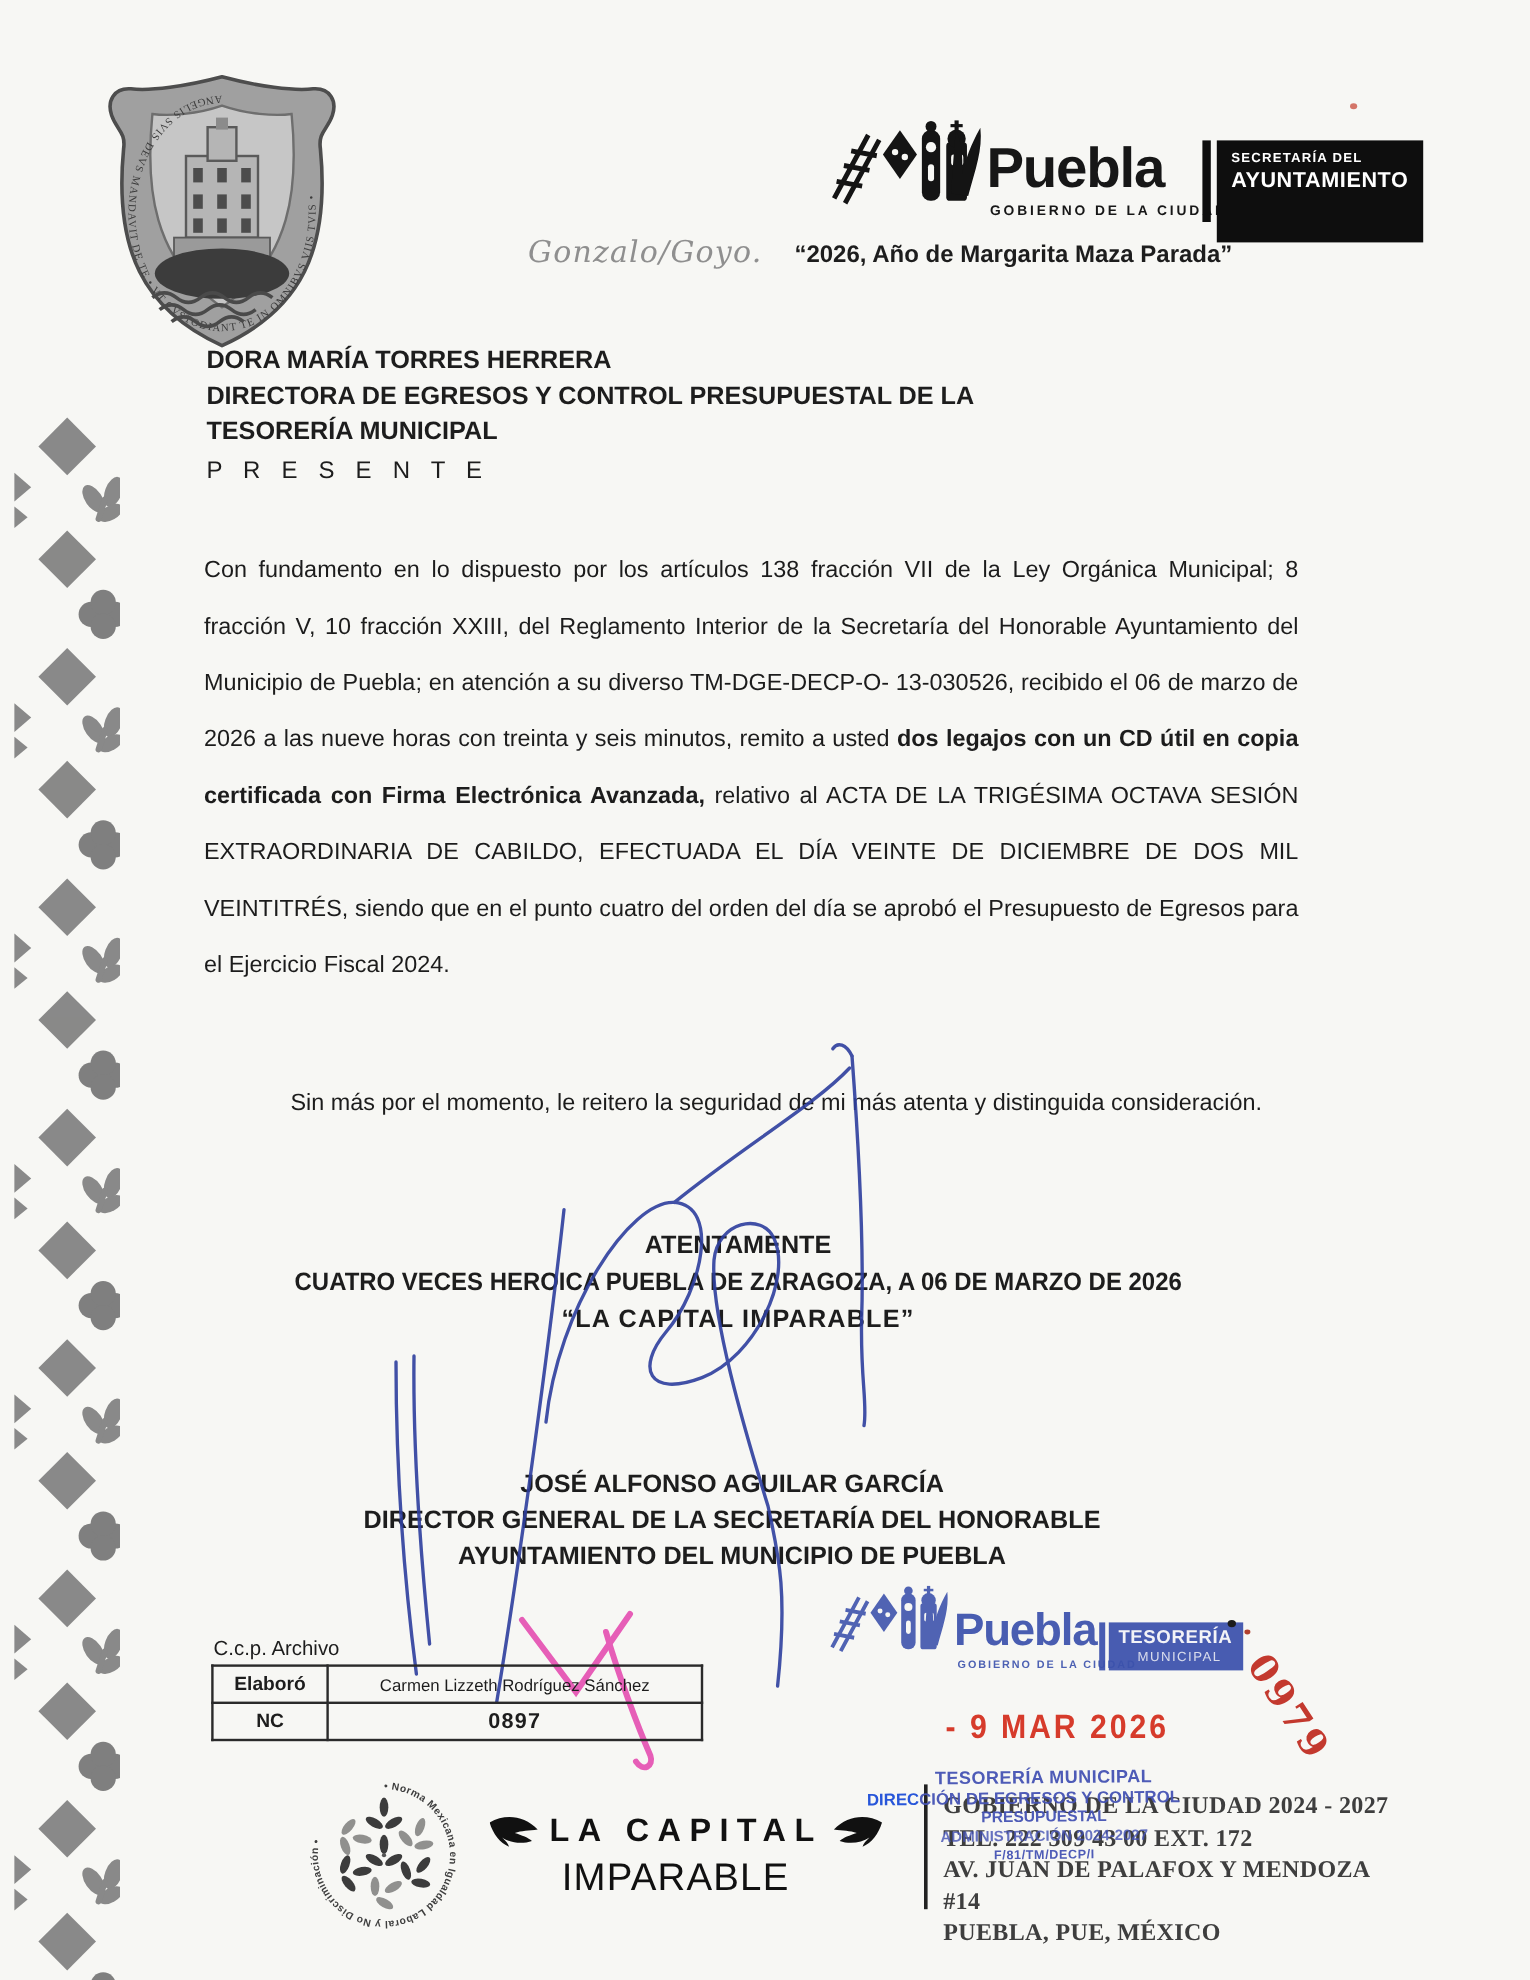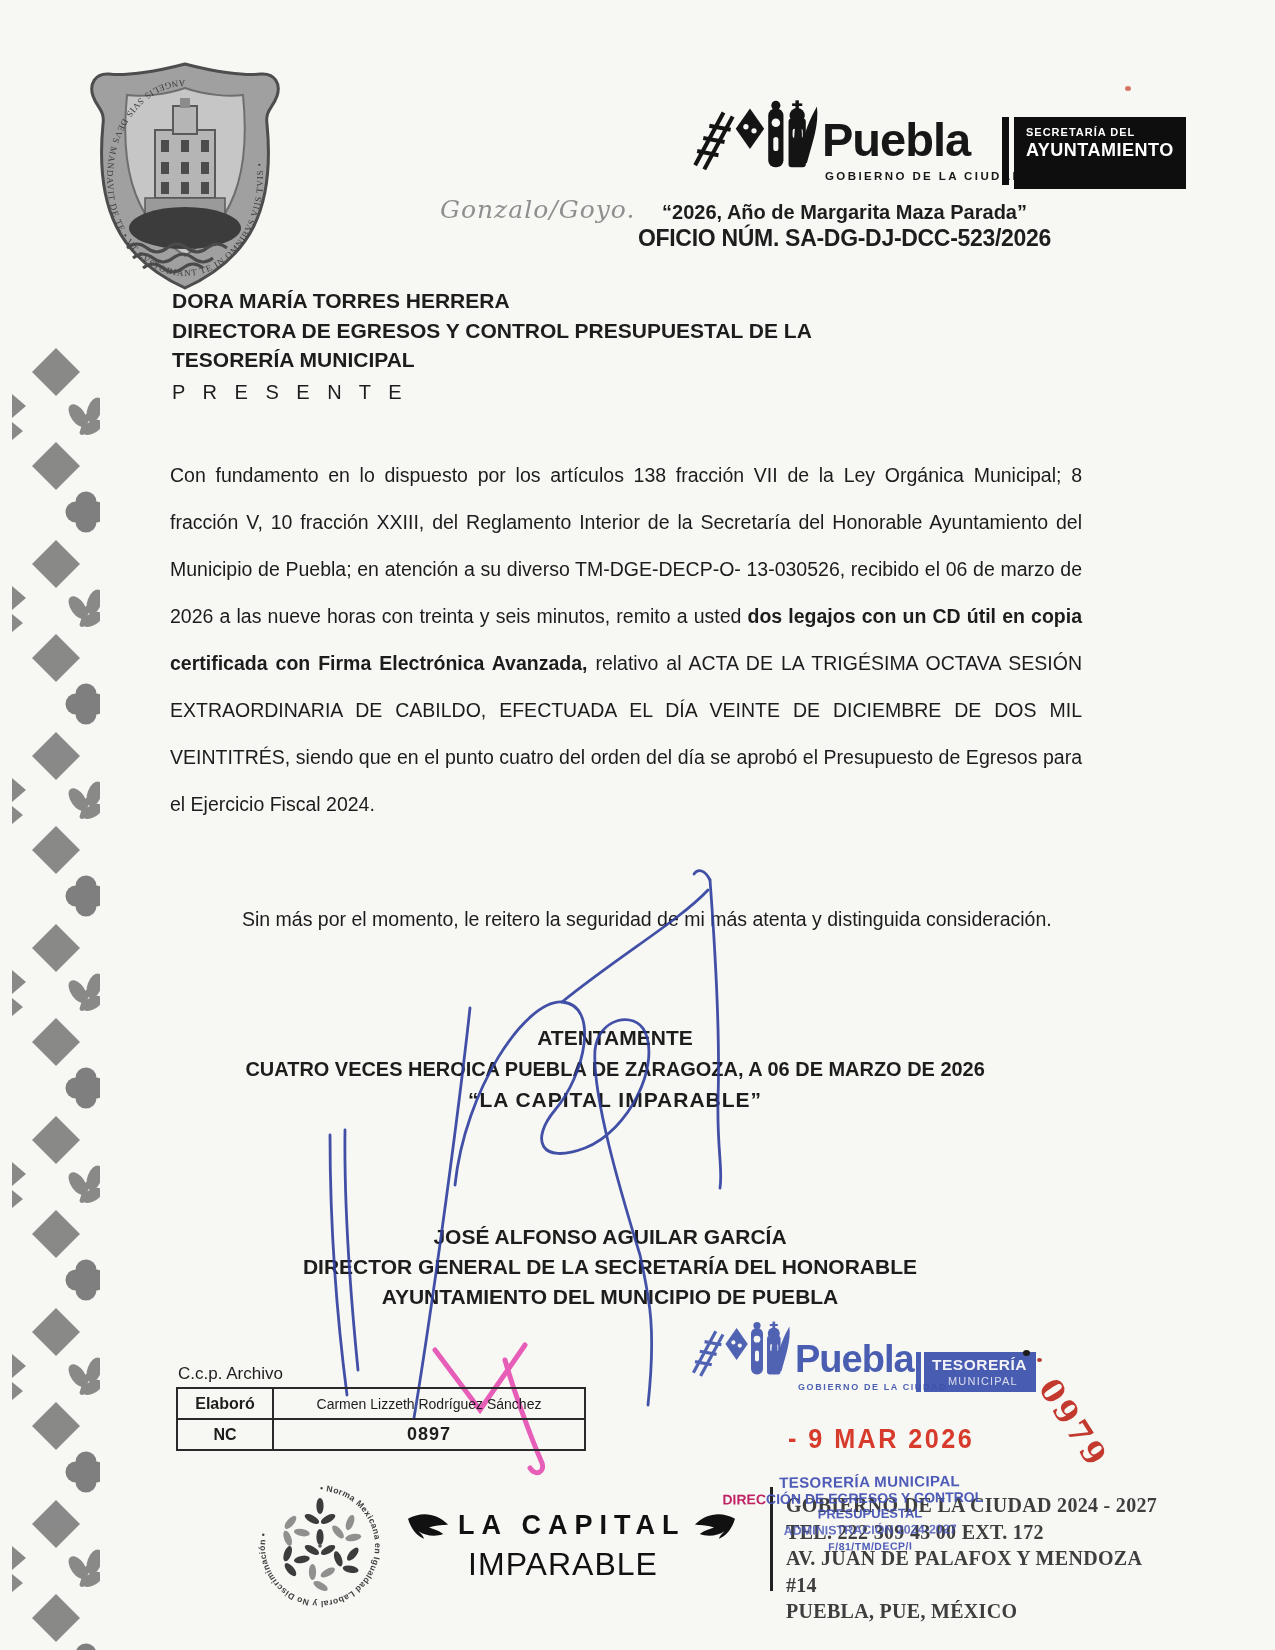--- a/index.html
+++ b/index.html
@@ -3,21 +3,21 @@
 <meta charset="utf-8">
 <style>
   html,body{margin:0;padding:0;background:#e8e8e6;}
   .page{position:relative;width:1275px;height:1650px;background:#f7f7f4;overflow:hidden;
         font-family:"Liberation Sans",sans-serif;color:#1d1d1d;}
   .abs{position:absolute;}
   .b{font-weight:bold;}
   
   .brand-word{font-weight:bold;font-size:47px;letter-spacing:-1px;color:#171717;line-height:1;}
   .brand-tag{font-weight:bold;font-size:11.5px;letter-spacing:2.4px;color:#171717;}
-  .dept-box{background:#0e0e0e;color:#fff;padding:9px 12px 12px 12px;width:148px;height:51px;box-sizing:content-box;}
+  .dept-box{background:#0e0e0e;color:#fff;padding:9px 12px 25px 12px;width:148px;height:51px;box-sizing:content-box;}
   .dept-box .l1{font-size:11px;letter-spacing:1px;font-weight:bold;}
   .dept-box .l2{font-size:18px;letter-spacing:.5px;font-weight:bold;margin-top:2px;}
   .year-block{width:565px;text-align:center;line-height:26px;}
   .year-line{font-size:20px;font-weight:bold;}
   .oficio-line{font-size:23px;font-weight:bold;letter-spacing:-.3px;}
   
   .recipient{font-size:21px;font-weight:bold;line-height:29.5px;}
   .presente{font-weight:normal;font-size:20px;letter-spacing:6px;margin-top:3px;}
   .bodytext{font-size:19.5px;line-height:47px;text-align:justify;color:#1c1c1c;}
   .p2{text-indent:72px;line-height:46px;}
@@ -38,21 +38,21 @@
   .blue-box .t2{font-size:11px;letter-spacing:1.2px;opacity:.85;margin-top:1px;padding-left:16px;}
   .date-stamp{color:#d63b2b;font-weight:bold;font-size:26px;letter-spacing:2.5px;transform:scale(.97,1.08);transform-origin:left top;}
   .folio{color:#c3392e;font-family:"DejaVu Serif",serif;font-weight:bold;font-size:31px;letter-spacing:3px;
          transform:rotate(57deg);transform-origin:left top;}
   .office-stamp{color:#4553b4;font-weight:bold;text-align:center;width:340px;transform:rotate(-.6deg);opacity:.95;line-height:16px;}
   .office-stamp .s1{font-size:15px;letter-spacing:.4px;}
   .office-stamp .s2{font-size:14px;white-space:nowrap;margin-left:-34px;}
   .office-stamp .s3{font-size:13px;}
   .office-stamp .s4{font-size:12.5px;opacity:.85;}
   .office-stamp .s5{font-size:10.5px;letter-spacing:.5px;}
-  .red-frag{color:#be185d;}
+  .red-frag{color:#1d4ed8;}
   .footer-addr{font-family:"Liberation Serif",serif;font-weight:bold;font-size:20px;color:#3e3e3e;line-height:26.5px;letter-spacing:.3px;}
   .footer-div{width:3px;height:104px;background:#222;}
   
   .cap-row{display:flex;align-items:center;gap:8px;}
   .cap-word{font-weight:bold;font-size:27px;letter-spacing:7px;color:#111;}
   .cap-impar{font-weight:normal;font-size:32px;letter-spacing:1px;color:#111;text-align:center;}
   .pencil{font-family:"DejaVu Serif",serif;font-style:italic;color:#8f8f8f;font-size:25px;
           transform:rotate(-50deg);transform-origin:left bottom;white-space:nowrap;letter-spacing:1px;}
   .speck{position:absolute;border-radius:50%;}
 </style>
@@ -159,21 +159,20 @@
   <div class="abs brand-tag" style="left:825px;top:170px;">GOBIERNO DE LA CIUDAD</div>
   <div class="abs" style="left:1002px;top:117px;width:7px;height:68px;background:#0e0e0e;"></div>
   <div class="abs dept-box" style="left:1014px;top:117px;">
     <div class="l1">SECRETARÍA DEL</div>
     <div class="l2">AYUNTAMIENTO</div>
   </div>
   <div class="speck" style="left:1125px;top:86px;width:6px;height:5px;background:#c84a3a;opacity:.75;"></div>
 
   <div class="abs year-block" style="left:562px;top:199px;">
     <div class="year-line">“2026, Año de Margarita Maza Parada”</div>
-    <div class="oficio-line">OFICIO NÚM. SA-DG-DJ-DCC-523/2026</div>
   </div>
 
   <div class="abs recipient" style="left:172px;top:286px;">
     <div>DORA MARÍA TORRES HERRERA</div>
     <div>DIRECTORA DE EGRESOS Y CONTROL PRESUPUESTAL DE LA</div>
     <div>TESORERÍA MUNICIPAL</div>
     <div class="presente">P R E S E N T E</div>
   </div>
 
   <div class="abs bodytext" style="left:170px;top:452px;width:912px;">

